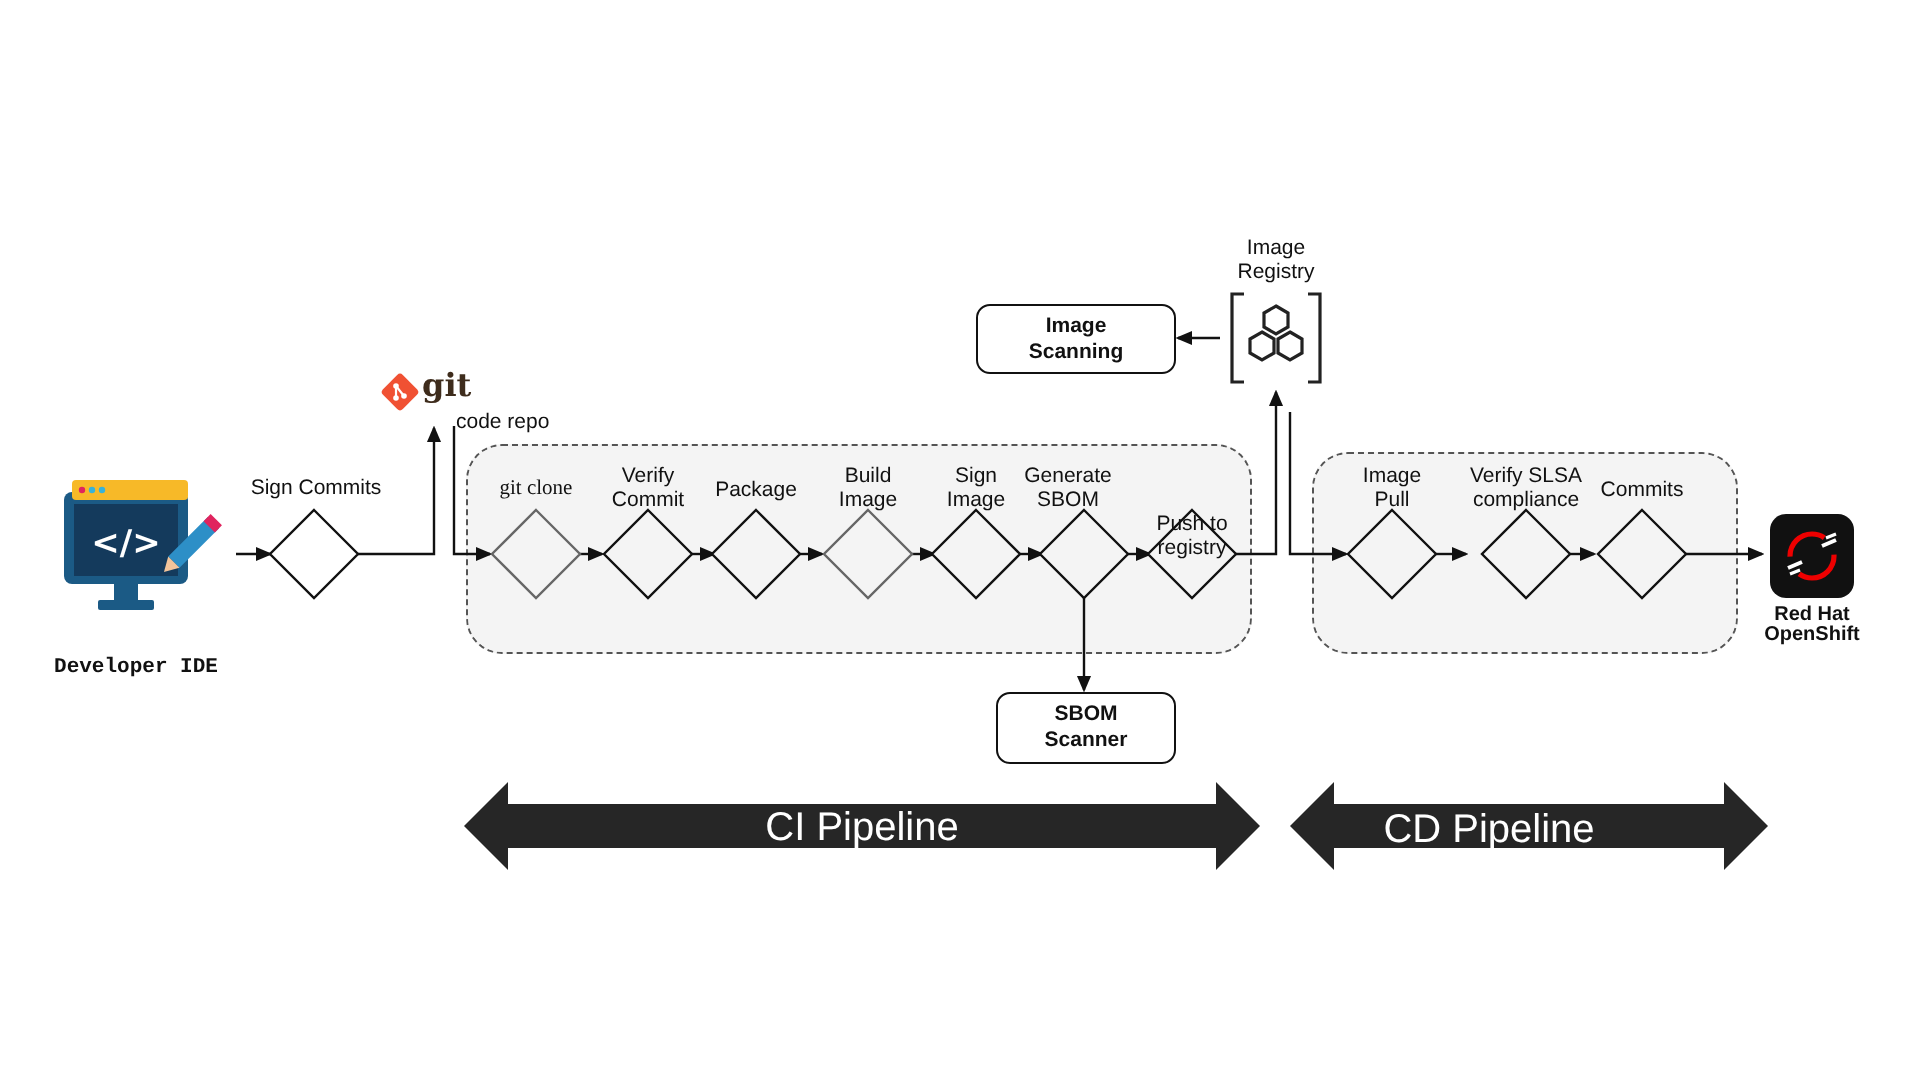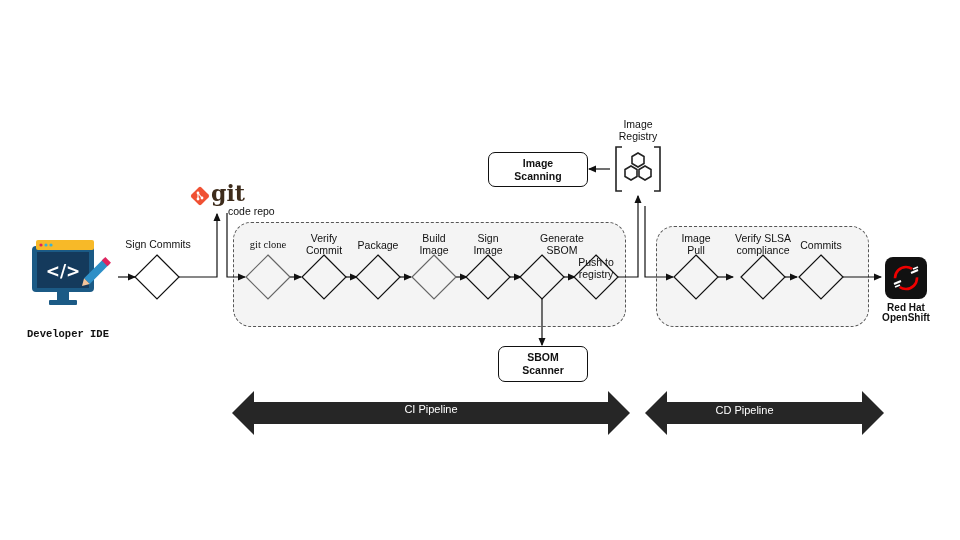--- a/index.html
+++ b/index.html
@@ -6,21 +6,21 @@
   body { width: 960px; height: 540px; background: #ffffff; position: relative; overflow: hidden;
          font-family: "Liberation Sans", sans-serif; color: #111; }
   .abs { position: absolute; }
   .lbl { position: absolute; font-size: 10.5px; text-align: center; line-height: 12px; color: #111; }
   .bold { font-weight: bold; }
   .group { position: absolute; border: 1.2px dashed #555; border-radius: 18px; background: #f4f4f4; }
   .box { position: absolute; border: 1.3px solid #111; border-radius: 7px; background: #fff;
          font-size: 10.5px; font-weight: bold; text-align: center; line-height: 13px;
          display: flex; align-items: center; justify-content: center; flex-direction: column; }
   svg.layer { position: absolute; left: 0; top: 0; }
-  .banner-text { position: absolute; color: #fff; font-size: 11px; text-align: center; }
+  .banner-text { position: absolute; color: #fff; font-size: 20px; text-align: center; }
 </style>
 </head>
 <body>
 
 <div class="group" style="left:233px; top:222px; width:391px; height:103px;"></div>
 <div class="group" style="left:656px; top:226px; width:211px; height:99px;"></div>
 
 <svg class="layer" width="960" height="540">
   <defs>
     <marker id="ah" markerWidth="7" markerHeight="7" refX="6" refY="3.5" orient="auto">
@@ -91,29 +91,29 @@
 <div class="lbl" style="left:118px; top:238px; width:80px;">Sign Commits</div>
 
 <svg class="abs" style="left:190px; top:186px;" width="20" height="20" viewBox="0 0 20 20">
   <rect x="3" y="3" width="14" height="14" rx="2" transform="rotate(45 10 10)" fill="#f05133"></rect>
   <circle cx="8" cy="7" r="1.4" fill="#fff"></circle>
     <circle cx="12" cy="12" r="1.4" fill="#fff"></circle>
     <circle cx="8" cy="13" r="1.4" fill="#fff"></circle>
   <line x1="8" y1="7" x2="8" y2="13" stroke="#fff" stroke-width="1.1"></line>
     <line x1="8" y1="7" x2="12" y2="12" stroke="#fff" stroke-width="1.1"></line>
 </svg>
-<div class="abs" style="left:211px; top:181px; font-family:'DejaVu Serif', serif; font-weight:bold; font-size:22px; color:#3e2c1c; line-height:24px;">git</div>
+<div class="abs" style="left:211px; top:181px; font-family:'DejaVu Serif', serif; font-weight:bold; font-size:16px; color:#3e2c1c; line-height:24px;">git</div>
 <div class="lbl" style="left:228px; top:205px; width:60px; text-align:left;">code repo</div>
 
 <div class="lbl" style="left:238px; top:239px; width:60px;font-family:Liberation Serif, serif;">git clone</div>
 <div class="lbl" style="left:294px; top:232px; width:60px;"><span>Verify</span><br><span>Commit</span></div>
 <div class="lbl" style="left:348px; top:239px; width:60px;">Package</div>
 <div class="lbl" style="left:404px; top:232px; width:60px;"><span>Build</span><br><span>Image</span></div>
 <div class="lbl" style="left:458px; top:232px; width:60px;"><span>Sign</span><br><span>Image</span></div>
-<div class="lbl" style="left:532px; top:232px; width:60px;"><span>Generate</span><br><span>SBOM</span></div>
+<div class="lbl" style="left:504px; top:232px; width:60px;"><span>Generate</span><br><span>SBOM</span></div>
 <div class="lbl" style="left:566px; top:232px; width:60px;margin-top:24px;"><span>Push to</span><br><span>registry</span></div>
 
 <div class="lbl" style="left:666px; top:232px; width:60px;"><span>Image</span><br><span>Pull</span></div>
 <div class="lbl" style="left:723px; top:232px; width:80px;"><span>Verify SLSA</span><br><span>compliance</span></div>
 <div class="lbl" style="left:791px; top:239px; width:60px;">Commits</div>
 
 <div class="lbl" style="left:606px; top:118px; width:64px;"><span>Image</span><br><span>Registry</span></div>
 <svg class="abs" style="left:615px; top:146px;" width="46" height="46" viewBox="0 0 46 46">
   <polyline points="7,1 1,1 1,45 7,45" fill="none" stroke="#222" stroke-width="1.6"></polyline>
   <polyline points="39,1 45,1 45,45 39,45" fill="none" stroke="#222" stroke-width="1.6"></polyline>

